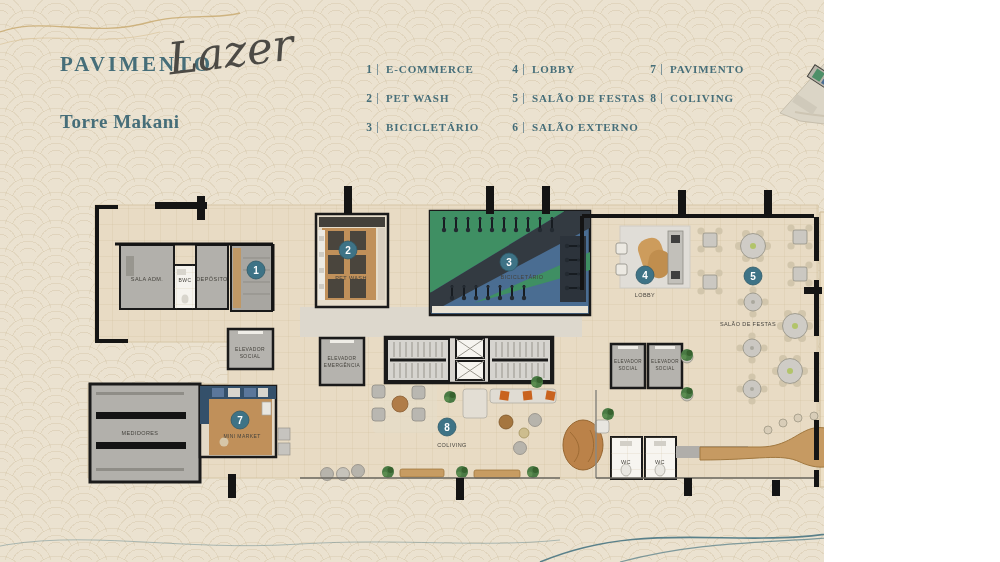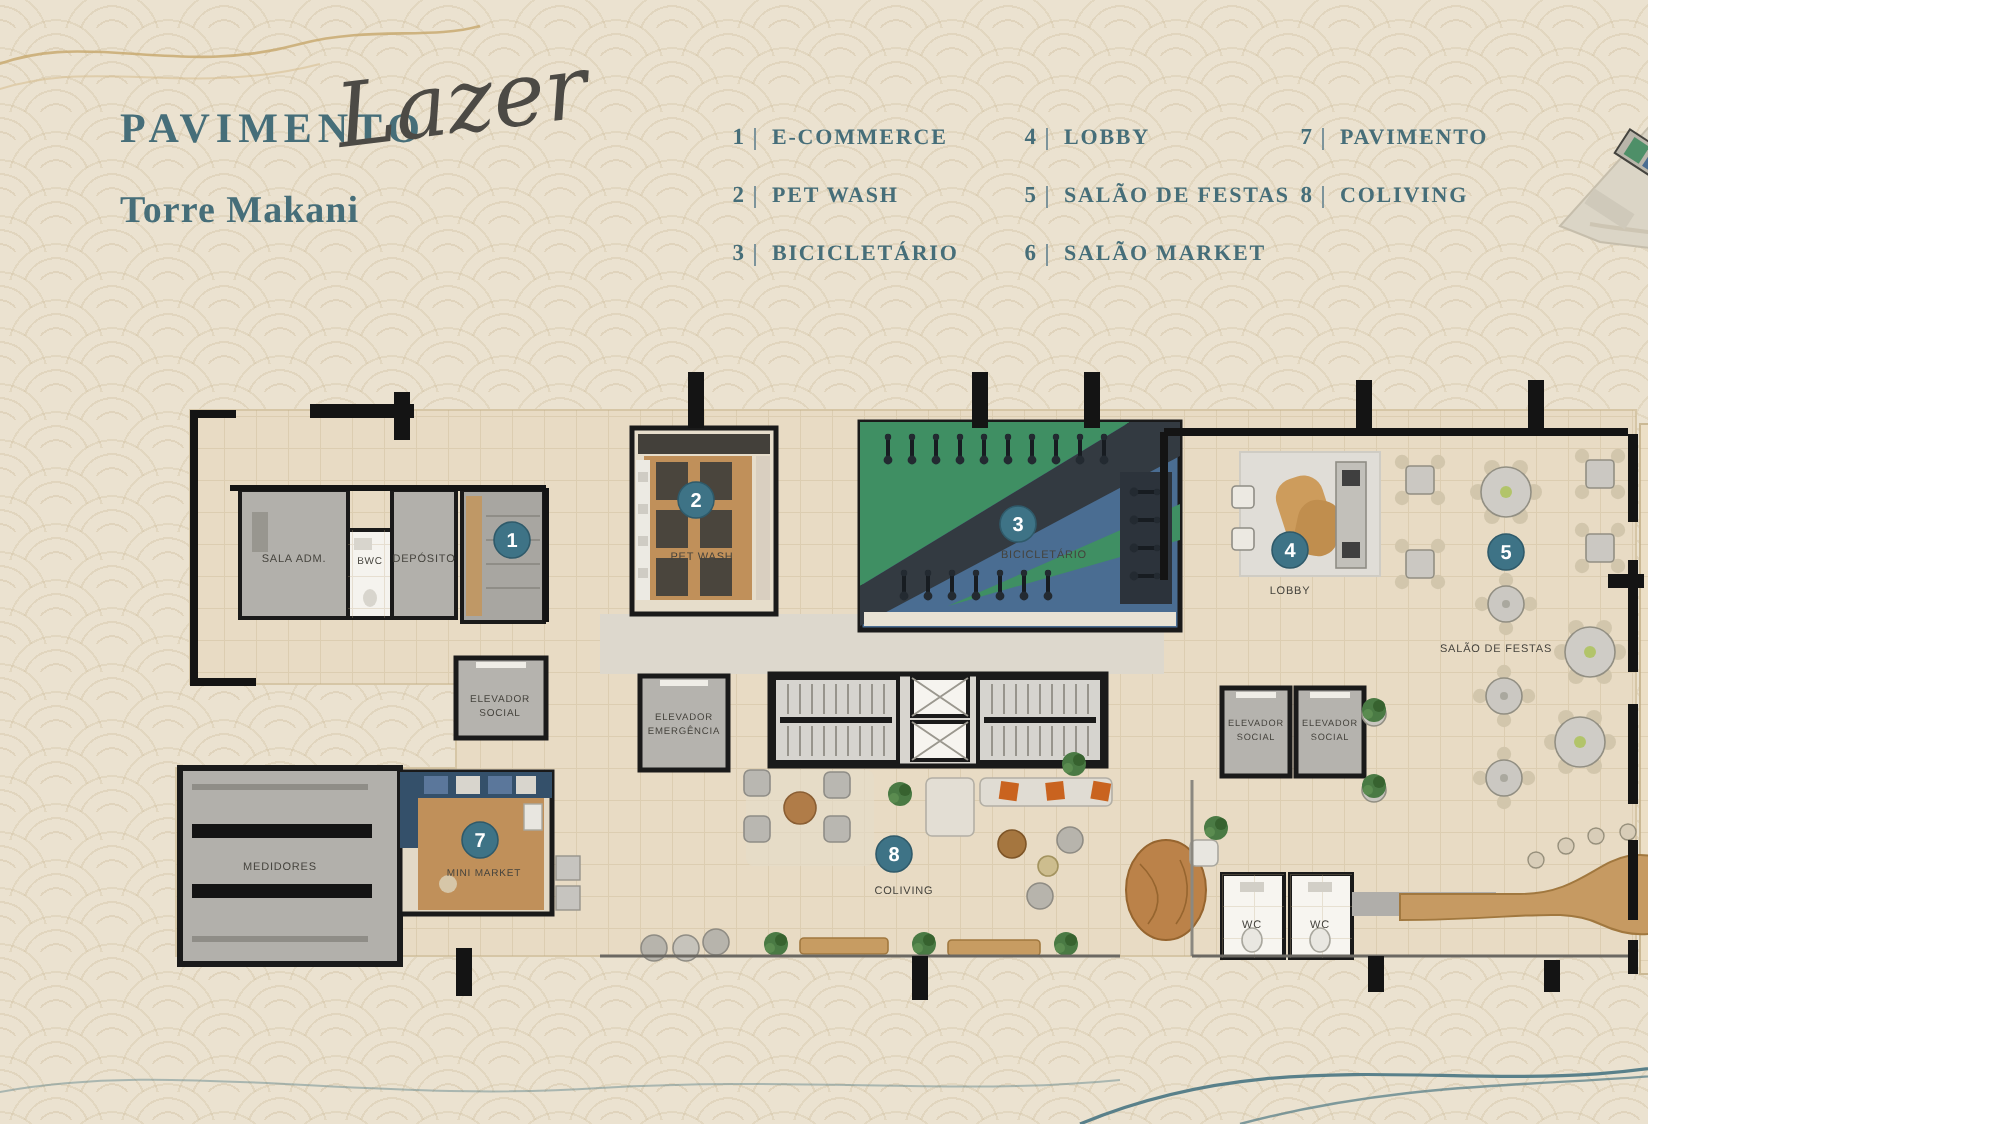--- a/index.html
+++ b/index.html
@@ -18,21 +18,21 @@
   .hdr .pav{
     font-family:"Liberation Serif",serif;font-weight:600;font-size:21px;
     letter-spacing:3px;color:#466e79;
   }
   .hdr .script{
     position:absolute;left:108px;top:-26px;
     font-family:"DejaVu Serif",serif;font-style:italic;font-weight:400;
     font-size:44px;color:#4c4a45;transform:rotate(-7deg);white-space:nowrap;
   }
   .hdr .sub{
-    margin-top:18px;font-family:"Liberation Serif",serif;font-weight:700;
+    margin-top:34px;font-family:"Liberation Serif",serif;font-weight:700;
     font-size:19px;color:#466e79;letter-spacing:.5px;
   }
   .legend{position:absolute;top:60px;z-index:3;}
   .lg-col{position:absolute;top:0;}
   .lg-c1{left:337px;} .lg-c2{left:483px;} .lg-c3{left:621px;}
   .lg-item{display:flex;align-items:center;height:18px;margin-bottom:11px;}
   .lg-num{
     font-family:"Liberation Serif",serif;font-weight:600;font-size:11.5px;
     color:#466e79;width:11px;text-align:right;
   }
@@ -81,21 +81,21 @@
           <span class="lg-label">LOBBY</span>
         </div>
       <div class="lg-item">
           <span class="lg-num">5</span>
           <span class="lg-sep"></span>
           <span class="lg-label">SALÃO DE FESTAS</span>
         </div>
       <div class="lg-item">
           <span class="lg-num">6</span>
           <span class="lg-sep"></span>
-          <span class="lg-label">SALÃO MARKET</span>
+          <span class="lg-label">SALÃO EXTERNO</span>
         </div>
     </div>
     <div class="lg-col lg-c3">
       <div class="lg-item">
           <span class="lg-num">7</span>
           <span class="lg-sep"></span>
           <span class="lg-label">PAVIMENTO</span>
         </div>
       <div class="lg-item">
           <span class="lg-num">8</span>

